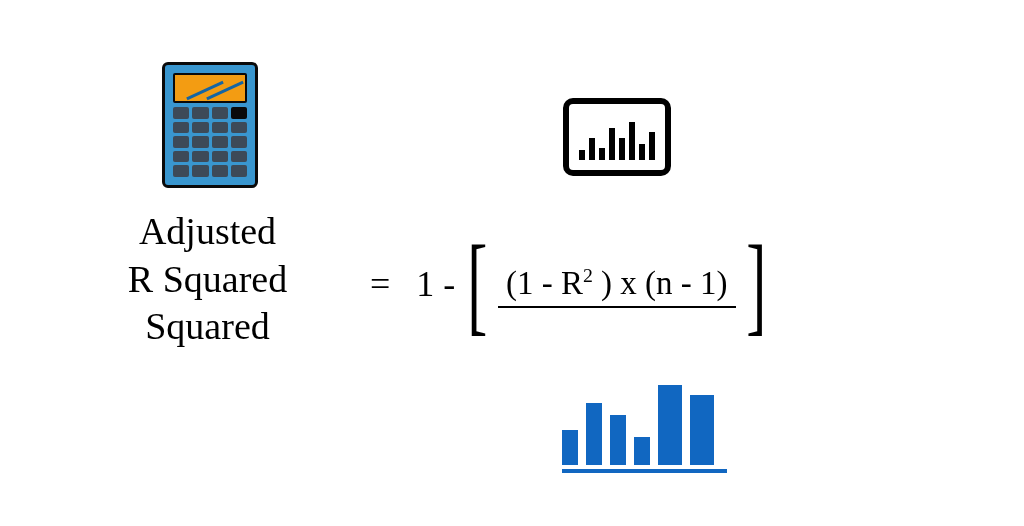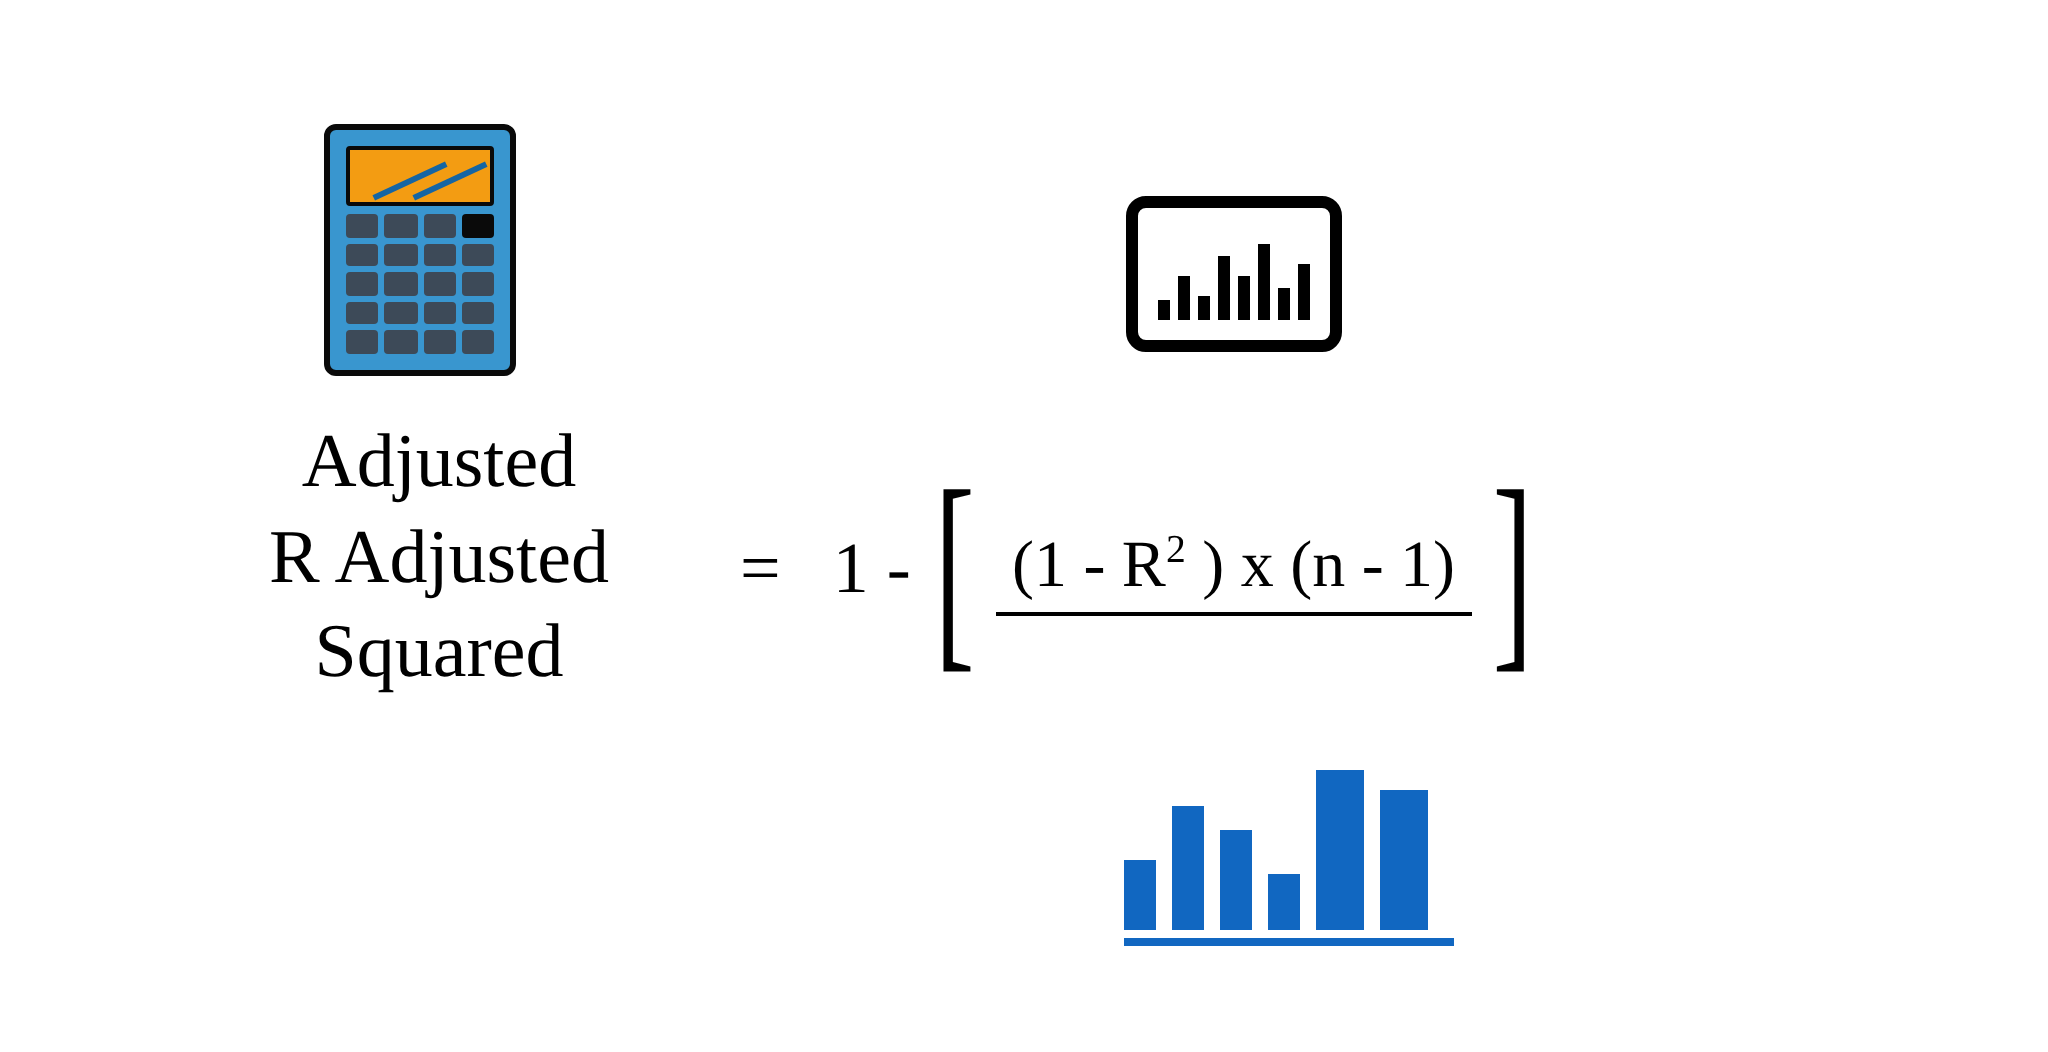--- a/index.html
+++ b/index.html
@@ -103,21 +103,21 @@
     background: #1167c1;
   }
   .blue-chart .baseline {
     height: 4px;
     background: #1167c1;
     margin-top: 4px;
   }
   
   .title {
     position: absolute;
-    left: 72px;
+    left: 60px;
     top: 208px;
     width: 295px;
     text-align: center;
     font-size: 38px;
     line-height: 1.25;
   }
   
   .formula {
     position: absolute;
     left: 370px;
@@ -199,21 +199,21 @@
         <span style="height: 32px;"></span>
         <span style="height: 22px;"></span>
         <span style="height: 38px;"></span>
         <span style="height: 16px;"></span>
         <span style="height: 28px;"></span>
       </div>
   </div>
 
   <div class="title">
     <span>Adjusted</span><br>
-    <span>R Adjusted</span><br>
+    <span>R Squared</span><br>
     <span>Squared</span>
   </div>
 
   <div class="formula">
     <span class="eq">=</span>
     <span class="one-minus">1 -</span>
     <span class="lbracket">[</span>
     <span class="fraction">
       <span class="num">
         <span>(1 - R</span><sup>2</sup><span> ) x (n - 1)</span>

